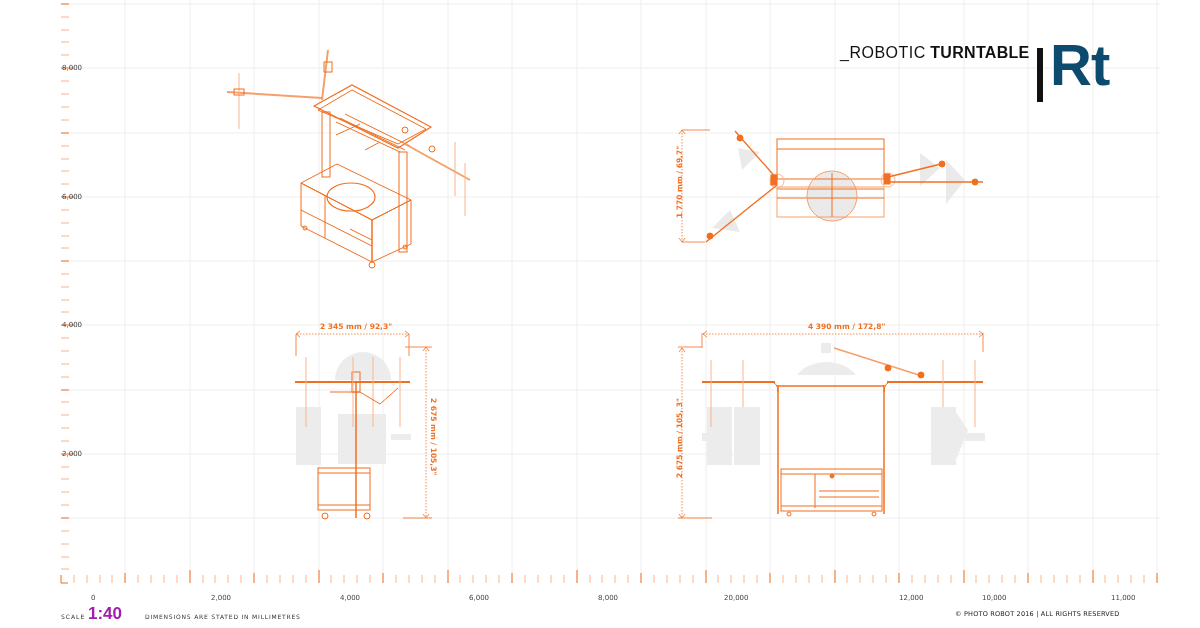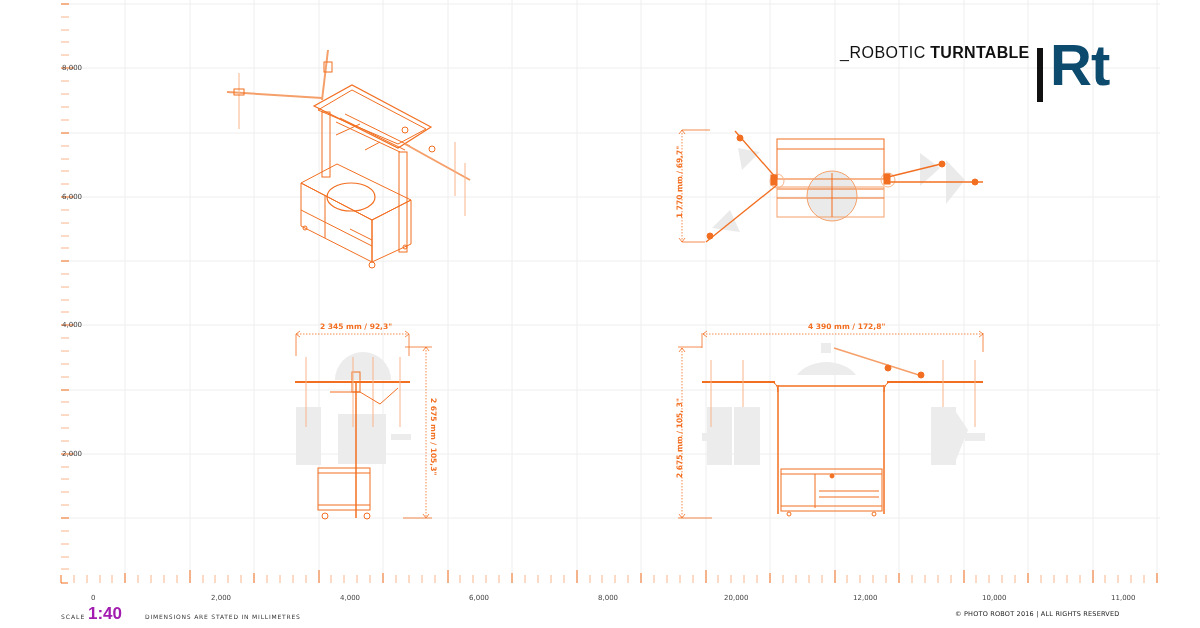--- a/index.html
+++ b/index.html
@@ -369,21 +369,21 @@
   <div class="tick-label" style="left:30px;top:193px">6,000</div>
   <div class="tick-label" style="left:30px;top:321px">4,000</div>
   <div class="tick-label" style="left:30px;top:450px">2,000</div>
 
   <div class="tick-label" style="left:59px;top:594px">0</div>
   <div class="tick-label" style="left:179px;top:594px">2,000</div>
   <div class="tick-label" style="left:308px;top:594px">4,000</div>
   <div class="tick-label" style="left:437px;top:594px">6,000</div>
   <div class="tick-label" style="left:566px;top:594px">8,000</div>
   <div class="tick-label" style="left:692px;top:594px">20,000</div>
-  <div class="tick-label" style="left:821px;top:594px">12,000</div>
+  <div class="tick-label" style="left:867px;top:594px">12,000</div>
   <div class="tick-label" style="left:950px;top:594px">10,000</div>
   <div class="tick-label" style="left:1079px;top:594px">11,000</div>
 
   <div class="dim-label vert" style="left:675px;top:218px">1 770 mm / 69,7"</div>
   <div class="dim-label" style="left:320px;top:322px">2 345 mm / 92,3"</div>
   <div class="dim-label vert-cw" style="left:438px;top:398px">2 675 mm / 105,3"</div>
   <div class="dim-label" style="left:808px;top:322px">4 390 mm / 172,8"</div>
   <div class="dim-label vert" style="left:675px;top:478px">2 675 mm / 105, 3"</div>
 
   <div class="scale-label">SCALE</div>

